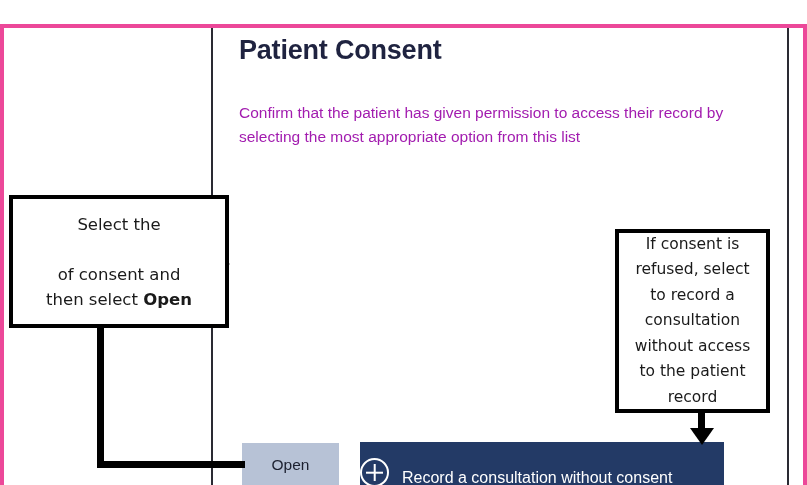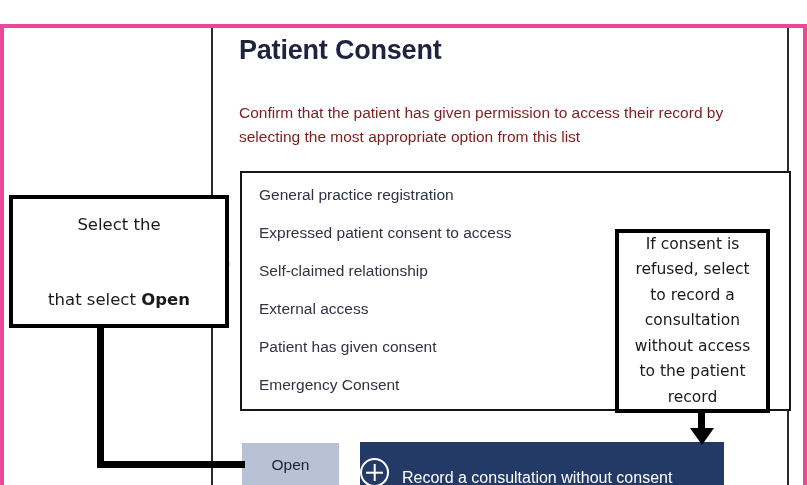--- a/index.html
+++ b/index.html
@@ -41,21 +41,21 @@
     letter-spacing: -0.2px;
     white-space: nowrap;
   }
   .panel-desc {
     position: absolute;
     left: 26px;
     top: 73px;
     width: 545px;
     font-size: 15.5px;
     line-height: 24px;
-    color: #7f1d1d;
+    color: #a21caf;
   }
 
   
   .consent-listbox {
     position: absolute;
     left: 27px;
     top: 143px;
     width: 551px;
     height: 240px;
     border: 2px solid #16161a;
@@ -205,28 +205,20 @@
 <body>
 
 <div id="screenshot">
 
   <div class="app-panel">
 
     <div class="panel-title">Patient Consent</div>
 
     <div class="panel-desc">Confirm that the patient has given permission to access their record by selecting the most appropriate option from this list</div>
 
-    <div class="consent-listbox">
-      <div class="consent-option o0">General practice registration</div>
-      <div class="consent-option o1">Expressed patient consent to access</div>
-      <div class="consent-option o2">Self-claimed relationship</div>
-      <div class="consent-option o3">External access</div>
-      <div class="consent-option o4">Patient has given consent</div>
-      <div class="consent-option o5">Emergency Consent</div>
-    </div>
 
     <div class="open-button">Open</div>
 
     <div class="record-button">
       <span class="plus-icon"></span>
       <span class="record-label">Record a consultation without consent</span>
     </div>
 
   </div>
 
@@ -234,22 +226,22 @@
   <div class="arrow-right"></div>
   <div class="conn conn-lc-v"></div>
   <div class="conn conn-lc-h2"></div>
   <div class="conn conn-rc-v"></div>
   <div class="arrow-down"></div>
 
   <div class="callout callout-left">
     <div class="callout-text">
       <span>Select the</span><br>
       <br>
-      <br>
-      <span>that select </span><b>Open</b>
+      <span>of consent and</span><br>
+      <span>then select </span><b>Open</b>
     </div>
   </div>
 
   <div class="callout callout-right">
     <div class="callout-text">If consent is refused, select to record a consultation without access to the patient record</div>
   </div>
 
 </div>
 
 </body></html>

